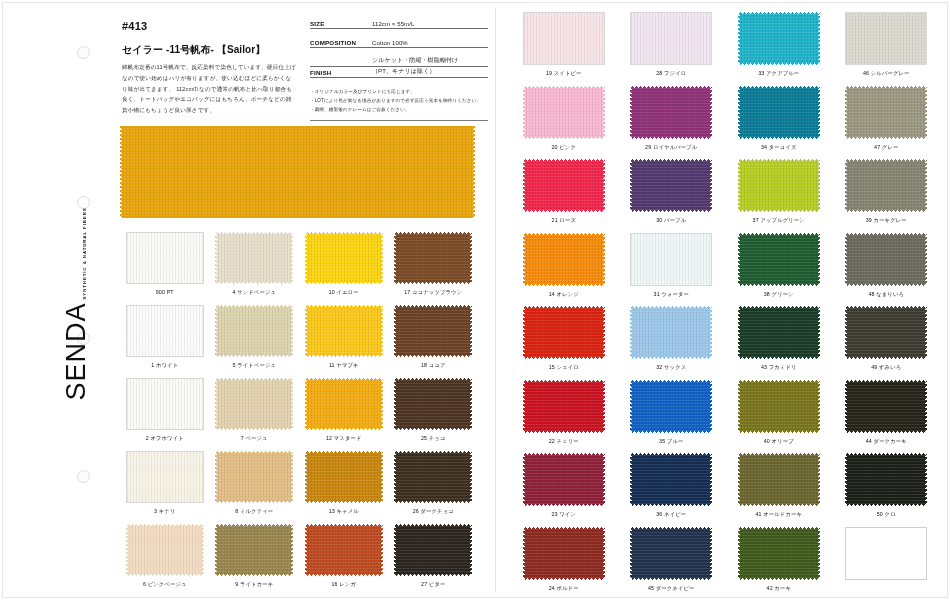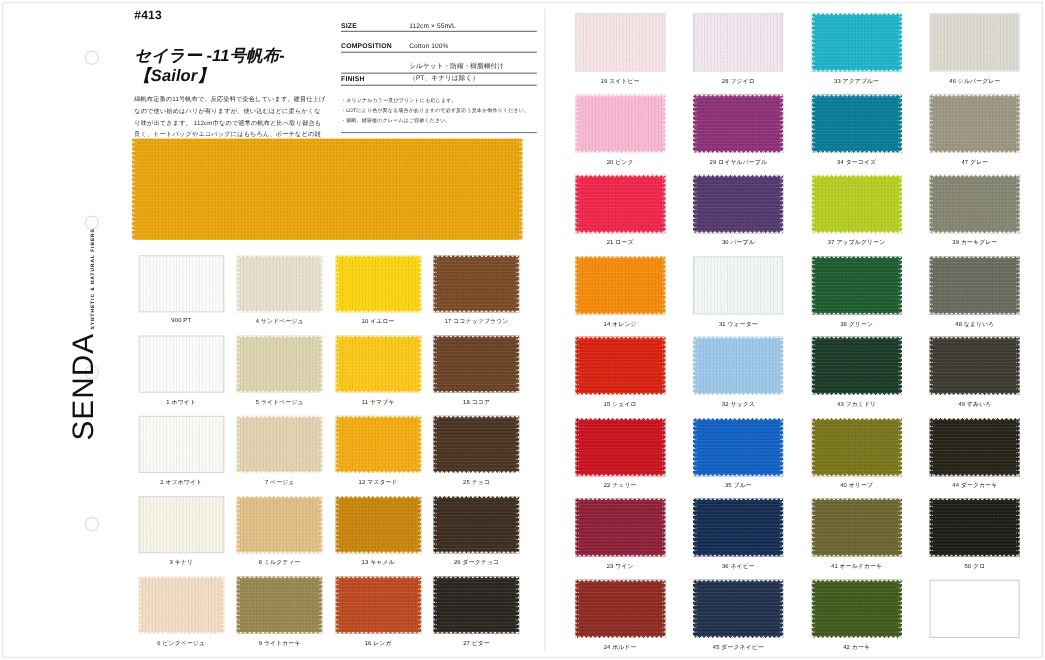--- a/index.html
+++ b/index.html
@@ -64,34 +64,33 @@
     letter-spacing:.9px;
     color:#111;
     font-weight:700;
     padding-bottom:3px;
     white-space:nowrap;
   }
 
   
   #head-left{
     position:absolute;
-    left:122px; top:8px;
+    left:122px; top:20px;
     width:175px;
   }
   .code{
     font-size:11px; font-weight:700; color:#111;
     letter-spacing:.2px;
     line-height:1.25;
   }
   .prod-title{
-    font-size:15px; font-weight:700; color:#111;
-    margin-top:19px;
+    font-size:10px; font-weight:700; color:#111;
+    margin-top:9px;
     letter-spacing:.1px;
     line-height:1.3;
-    font-style:italic;
   }
   .desc{
     margin-top:6px;
     font-size:5.6px;
     line-height:1.95;
     color:#2b2b2b;
     letter-spacing:.15px;
   }
 
   #head-right{

